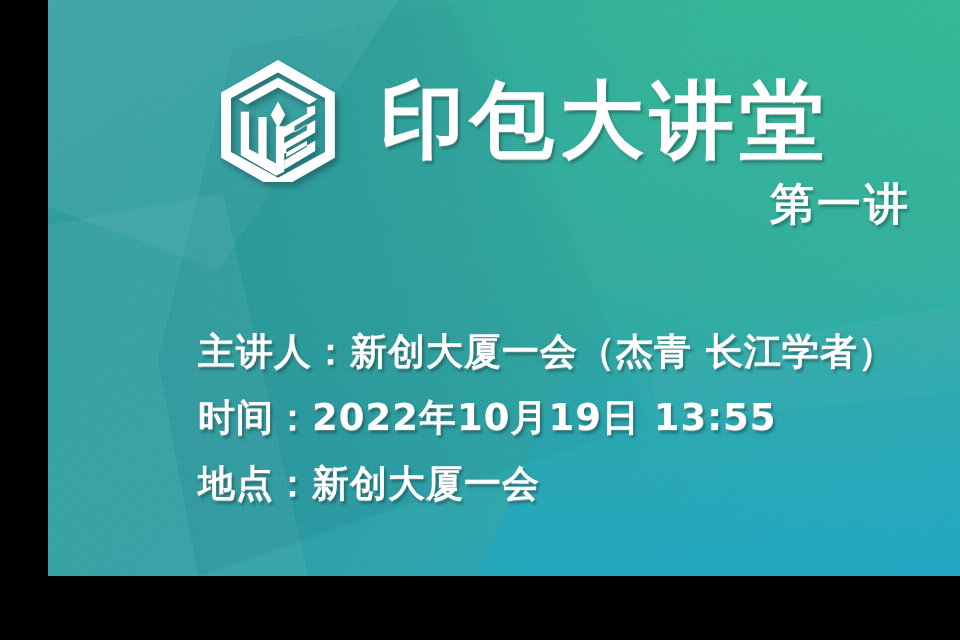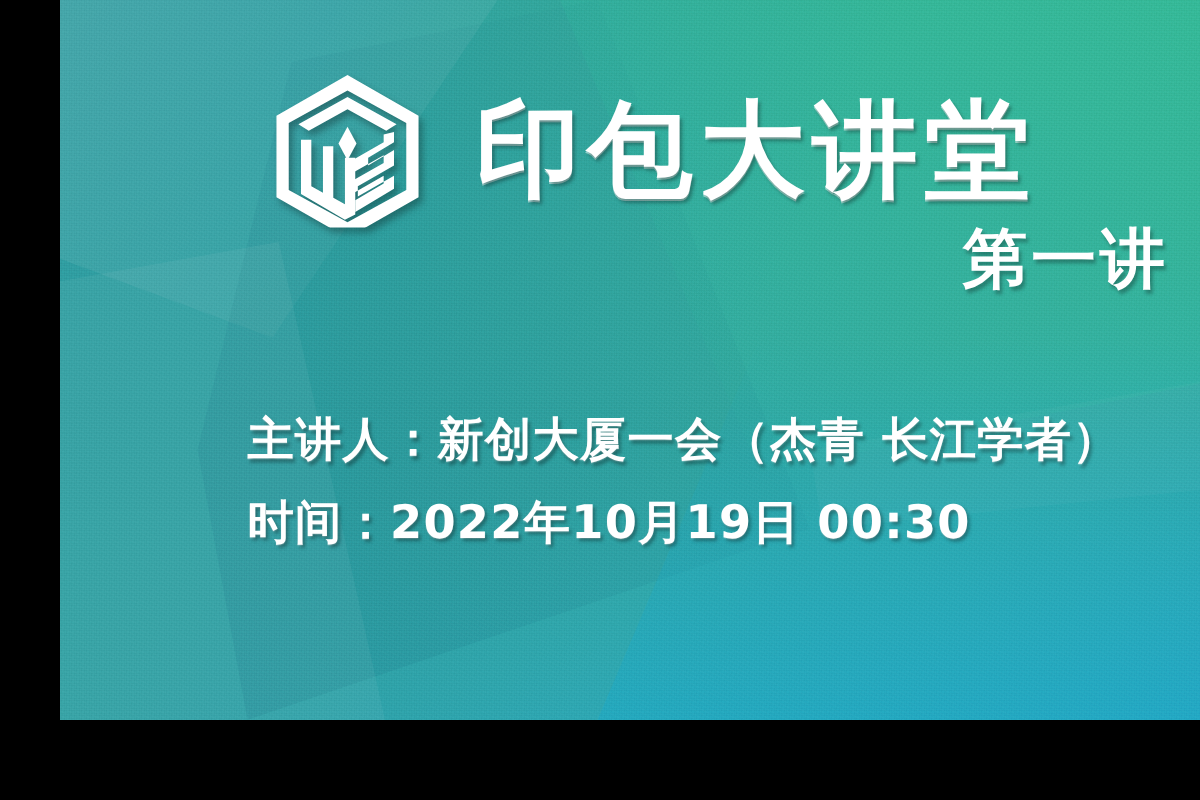--- a/index.html
+++ b/index.html
@@ -100,21 +100,21 @@
     text-shadow:
       2px 3px 3px rgba(0,0,0,.30),
       0 1px 0 rgba(255,255,255,.5);
   }
 
   .subtitle {
     position: absolute;
     left: 722px;
     top: 182px;
     font-family: "DejaVu Sans", "Liberation Sans", sans-serif;
-    font-size: 52px;
+    font-size: 44px;
     line-height: 1;
     font-weight: 600;
     color: #ffffff;
     letter-spacing: 3px;
     white-space: nowrap;
     text-shadow: 2px 3px 3px rgba(0,0,0,.28);
   }
 
   
   .details {
@@ -202,17 +202,18 @@
         </svg>
       </span>
 
       <div class="main-title">印包大讲堂</div>
     </div>
 
     <div class="subtitle">第一讲</div>
 
     <div class="details">
       <div class="detail-line">主讲人：新创大厦一会（杰青 长江学者）</div>
-      <div class="detail-line">时间：2022年10月19日 00:30</div>
+      <div class="detail-line">时间：2022年10月19日 13:55</div>
+      <div class="detail-line">地点：新创大厦一会</div>
     </div>
 
   </div>
 </div>
 
 </body></html>

